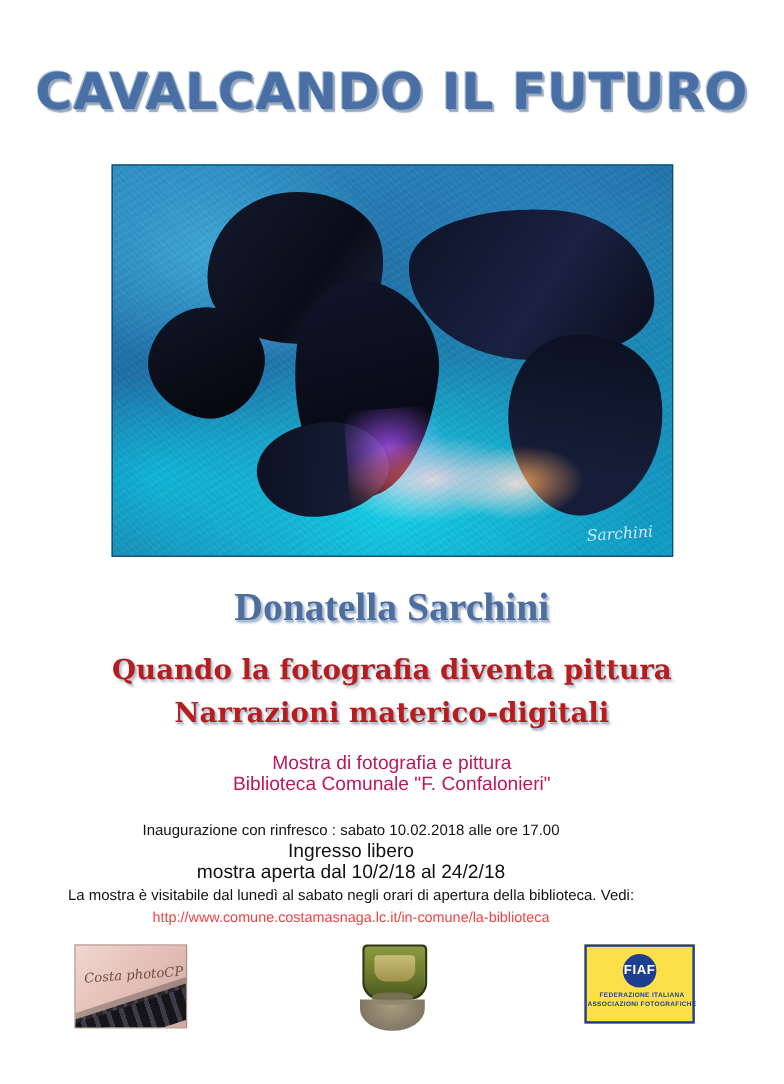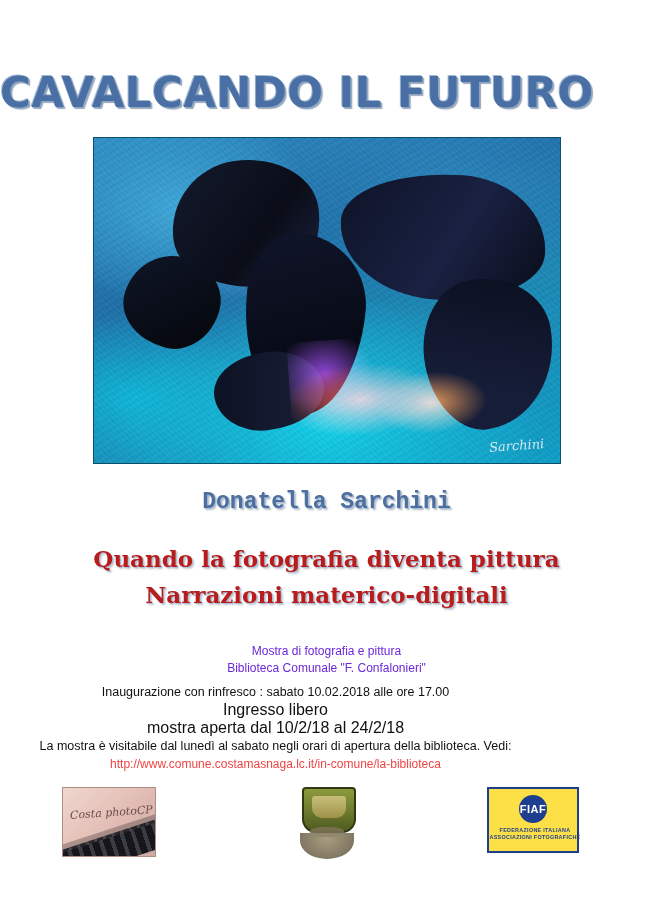--- a/index.html
+++ b/index.html
@@ -20,33 +20,32 @@
     height: 903px;
     background: #ffffff;
     box-sizing: border-box;
   }
 
   
   .title {
     position: absolute;
     top: 52px;
     left: 0;
-    width: 527px;
+    width: 653px;
     text-align: center;
     font-family: "DejaVu Sans", sans-serif;
     font-weight: bold;
     font-size: 42px;
     letter-spacing: 0.5px;
     color: #4a6fa5;
     text-shadow:
       1px 1px 0 #8aa7c8,
       2px 2px 1px rgba(40,60,90,0.45),
       -1px -1px 0 #9fb8d4;
     white-space: nowrap;
-    margin-top: 16px;
   }
 
   
   .artwork {
     position: absolute;
     top: 137px;
     left: 93px;
     width: 466px;
     height: 325px;
     overflow: hidden;
@@ -139,60 +138,61 @@
     transform: rotate(-4deg);
   }
 
   
   .author {
     position: absolute;
     top: 489px;
     left: 0;
     width: 653px;
     text-align: center;
-    font-family: Liberation Mono, monospace;
-    font-weight: bold;
-    font-size: 23px;
+    font-family: Liberation Serif, serif;
+    font-weight: bold;
+    font-size: 33px;
     color: #4d6e9e;
     text-shadow: 1px 1px 0 #a8bdd6, 2px 2px 2px rgba(40,60,90,0.35);
   }
   .subtitle1, .subtitle2 {
     position: absolute;
     left: 0;
     width: 653px;
     text-align: center;
     font-family: "DejaVu Serif", serif;
     font-weight: bold;
     font-size: 23px;
     color: #b91c1c;
     text-shadow: 1px 1px 0 #adc2d6, 2px 2px 2px rgba(40,60,90,0.3);
   }
   .subtitle1 { top: 545px; }
   .subtitle2 { top: 581px; }
 
   
   .info {
     position: absolute;
-    top: 643px;
-    left: 0;
-    width: 653px;
-    text-align: center;
-    color: #6d28d9;
-    font-size: 12px;
+    top: 628px;
+    left: 0;
+    width: 653px;
+    text-align: center;
+    color: #be185d;
+    font-size: 16px;
     line-height: 17px;
   }
   .info-block2 {
     position: absolute;
     top: 683px;
     left: 0;
     width: 551px;
     text-align: center;
     color: #111111;
     font-size: 12.5px;
     line-height: 18px;
+    padding-left: 17px;
   }
   .info-line.small { font-size: 16px; }
   .url {
     font-size: 12px;
     color: #ef4444;
   }
 
   
   .logos {
     position: absolute;

